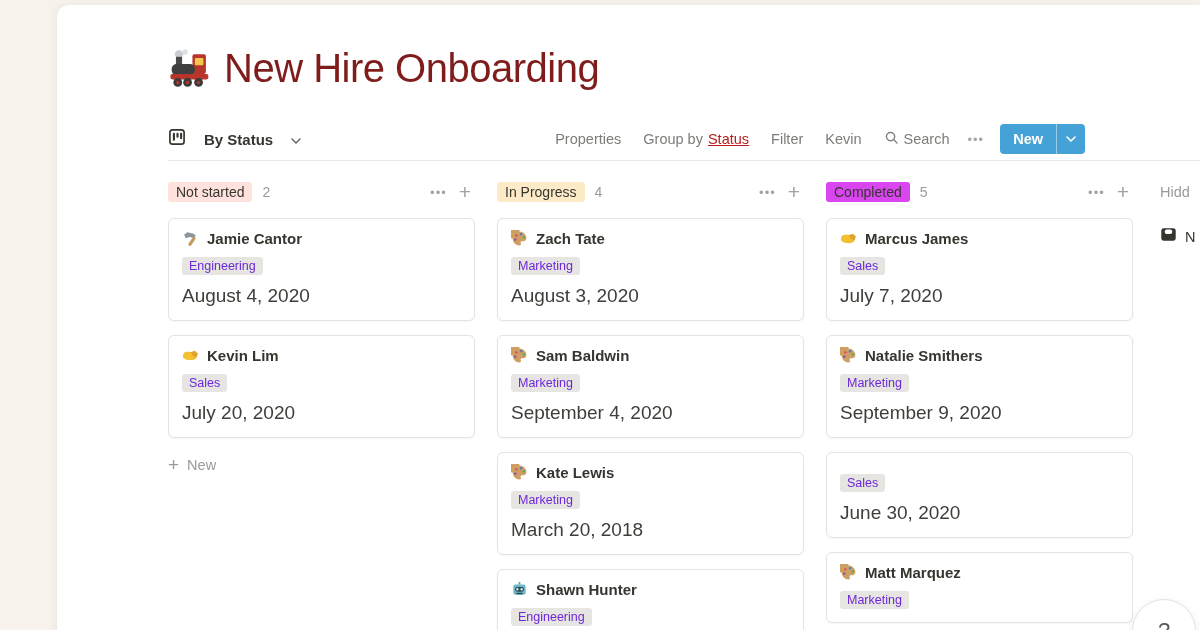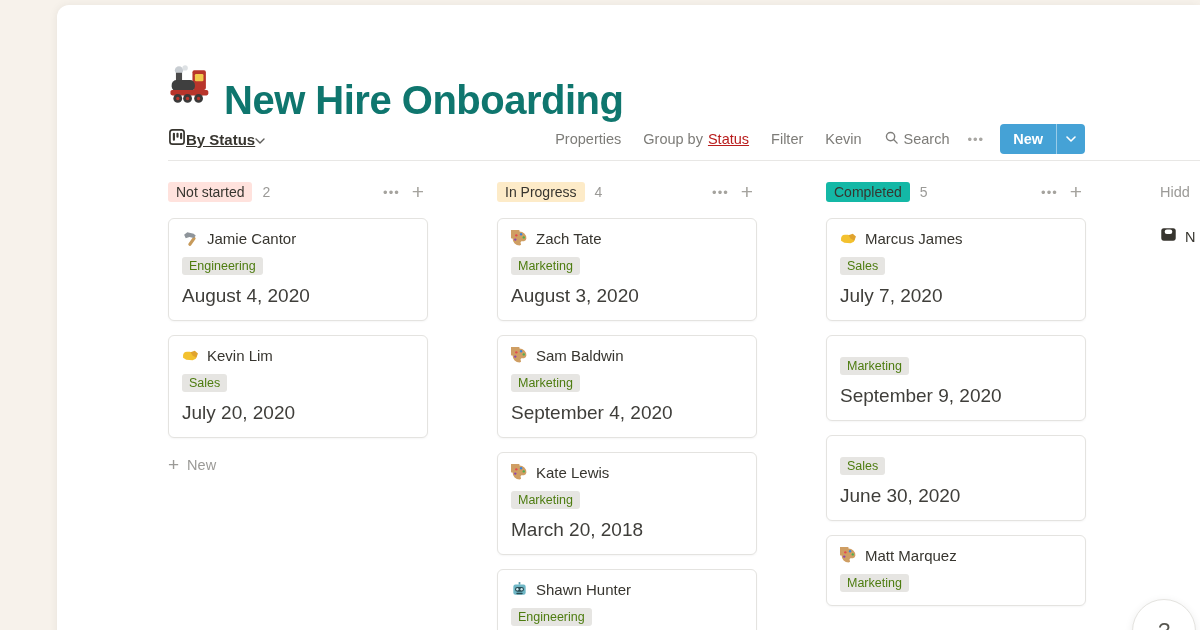--- a/index.html
+++ b/index.html
@@ -15,67 +15,67 @@
     background:#FFFFFF; border-radius:12px 0 0 0;
     box-shadow:-1px 0 8px rgba(0,0,0,0.06);
   }
   
   .page-title-row {
     position:absolute; left:168px; top:46px;
     display:flex; align-items:center; gap:12px;
   }
   .title-emoji svg { display:block; }
   .page-title {
-    font-size:40px; font-weight:700; letter-spacing:-0.5px; color:#0f766e;margin-top:32px;
+    font-size:40px; font-weight:400; letter-spacing:-0.5px; color:#7f1d1d;
   }
   
   .toolbar {
     position:absolute; left:168px; top:122px; width:917px; height:34px;
     display:flex; align-items:center;
   }
-  .view-switcher { display:flex; align-items:center; gap:0; cursor:pointer;text-decoration:underline; }
+  .view-switcher { display:flex; align-items:center; gap:18px; cursor:pointer; }
   .view-switcher .view-label { font-size:15px; font-weight:600; color:#37352F; }
   .tb-right { margin-left:auto; display:flex; align-items:center; }
   .tb-item {
     font-size:14.5px; color:#7D7C78; margin-left:22px; cursor:pointer;
     display:flex; align-items:center; gap:5px; white-space:nowrap;
   }
   .tb-item .dark { color:#b91c1c;text-decoration:underline; }
   .tb-more { font-size:13px; letter-spacing:1px; color:#A8A6A2; margin-left:18px; }
   .new-btn {
     margin-left:16px; height:30px; border-radius:4px; display:flex; align-items:center;
     color:#fff; cursor:pointer; overflow:hidden;
   }
   .new-btn .new-label { font-size:14.5px; font-weight:600; padding:0 13px; }
   .new-btn .new-divider { width:1px; height:30px; background:rgba(255,255,255,0.45); }
   .new-btn .new-chevron { padding:0 9px; display:flex; align-items:center; }
   .toolbar-divider {
     position:absolute; left:168px; right:0; top:160px; height:1px; background:#E8E7E5;
   }
   
-  .column { position:absolute; top:180px; width:260px; }
+  .column { position:absolute; top:180px; width:307px; }
   .col-header { display:flex; align-items:center; height:24px; padding-right:4px; }
   .status-badge {
     font-size:14px; color:#37352F; padding:2px 8px; border-radius:3px; white-space:nowrap;
   }
   .col-count { font-size:14px; color:#9B9A97; margin-left:10px; }
   .col-spacer { flex:1; }
   .hicon { color:#A5A39E; cursor:pointer; }
   .hicon.more { font-size:13px; letter-spacing:1px; margin-right:12px; }
   .hicon.plus { font-size:21px; font-weight:300; line-height:20px; }
   .card {
     margin-top:14px; background:#fff; border:1px solid #E4E3E0; border-radius:6px;
     box-shadow:0 1px 2px rgba(15,15,15,0.04); padding:11px 13px 13px 13px; cursor:pointer;
   }
   .card-title { display:flex; align-items:center; gap:8px; }
   .card-title .emoji { width:17px; height:17px; display:flex; }
   .card-title .emoji svg { width:17px; height:17px; }
-  .card-name { font-size:15px; font-weight:400; color:#37352F; }
+  .card-name { font-size:15px; font-weight:700; color:#37352F; }
   .tag {
-    display:inline-block; margin-top:10px; background:#E6E5E2; color:#4d7c0f;
+    display:inline-block; margin-top:10px; background:#E6E5E2; color:#6d28d9;
     font-size:12.5px; padding:2px 7px; border-radius:3px;
   }
   .card-date { margin-top:10px; font-size:19px; color:#3F3E3A; }
   .new-row {
     margin-top:16px; display:flex; align-items:center; gap:8px;
     color:#9B9A97; font-size:14.5px; cursor:pointer;
   }
   .new-row .plus-g { font-size:19px; font-weight:300; }
   
   .hidden-col { position:absolute; left:1160px; top:180px; width:220px; }
@@ -279,40 +279,52 @@
           </svg>
       </span>
       <span class="card-name">Shawn Hunter</span>
     </div>
     <span class="tag">Engineering</span>
   </div>
 </div>
 
 <div class="column" style="left:826px">
   <div class="col-header">
-    <span class="status-badge" style="background-color: #14b8a6;">Completed</span>
+    <span class="status-badge" style="background-color: #d946ef;">Completed</span>
     <span class="col-count">5</span>
     <span class="col-spacer"></span>
     <span class="hicon more">•••</span>
     <span class="hicon plus">+</span>
   </div>
   <div class="card">
     <div class="card-title">
       <span class="emoji">
         <svg viewBox="0 0 16 16">
             <path d="M1 8c0-2 1.5-3.5 3.5-3.5h3L11 6l3 2-1 3-3 1.5L4 12 1 10z" fill="#F3C12F"></path>
             <path d="M8 5l4-1.5L15 6l-1.5 4L10 8z" fill="#E0A32E"></path>
           </svg>
       </span>
       <span class="card-name">Marcus James</span>
     </div>
     <span class="tag">Sales</span>
     <div class="card-date">July 7, 2020</div>
   </div>
   <div class="card">
+    <div class="card-title">
+      <span class="emoji">
+        <svg viewBox="0 0 16 16">
+            <path d="M8 1.5A6.5 6.5 0 101.5 8 6.5 6.5 0 008 14.5c1.3 0 1.8-1 1.2-1.9-.6-.9 0-2.1 1.2-2.1h1.8A2.8 2.8 0 0014.5 8 6.5 6.5 0 008 1.5z" fill="#CF9E63"></path>
+            <circle cx="5" cy="5" r="1.1" fill="#E5484D"></circle>
+            <circle cx="9.5" cy="4" r="1.1" fill="#3B82D9"></circle>
+            <circle cx="12" cy="7" r="1.1" fill="#4CAF50"></circle>
+            <circle cx="4" cy="9" r="1.1" fill="#8E44AD"></circle>
+          </svg>
+      </span>
+      <span class="card-name">Natalie Smithers</span>
+    </div>
     <span class="tag">Marketing</span>
     <div class="card-date">September 9, 2020</div>
   </div>
   <div class="card">
     <span class="tag">Sales</span>
     <div class="card-date">June 30, 2020</div>
   </div>
   <div class="card">
     <div class="card-title">
       <span class="emoji">

